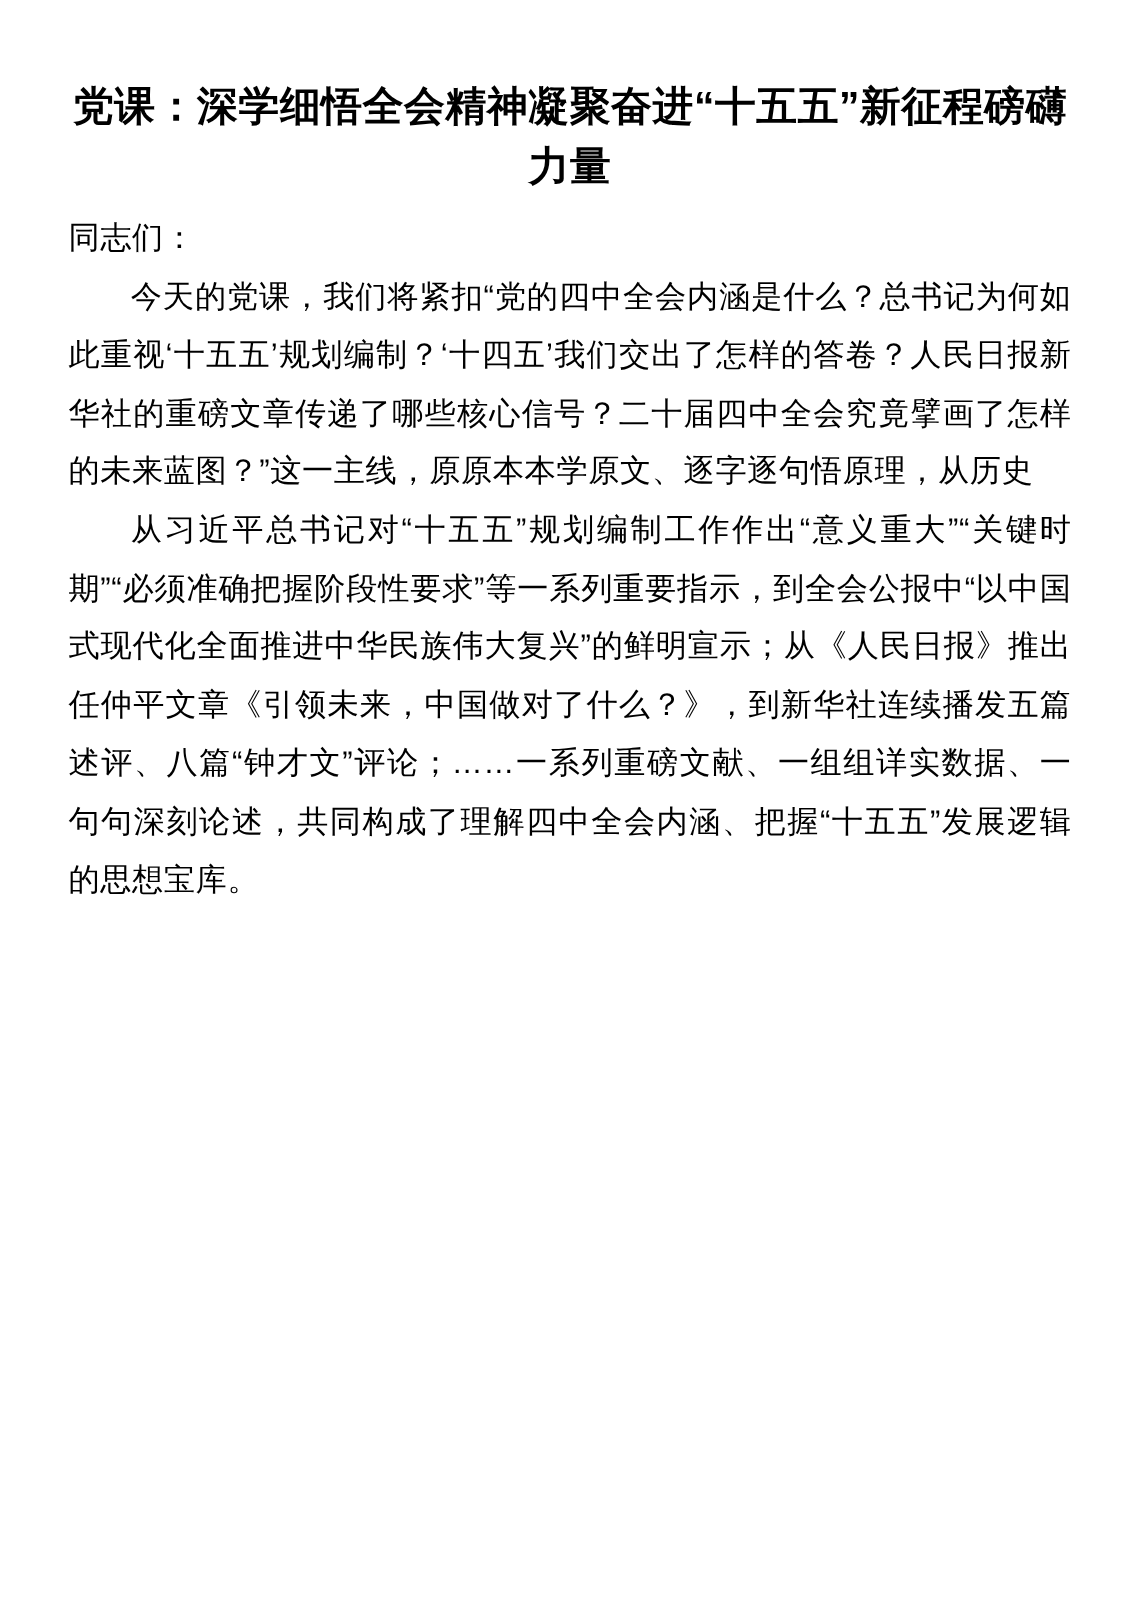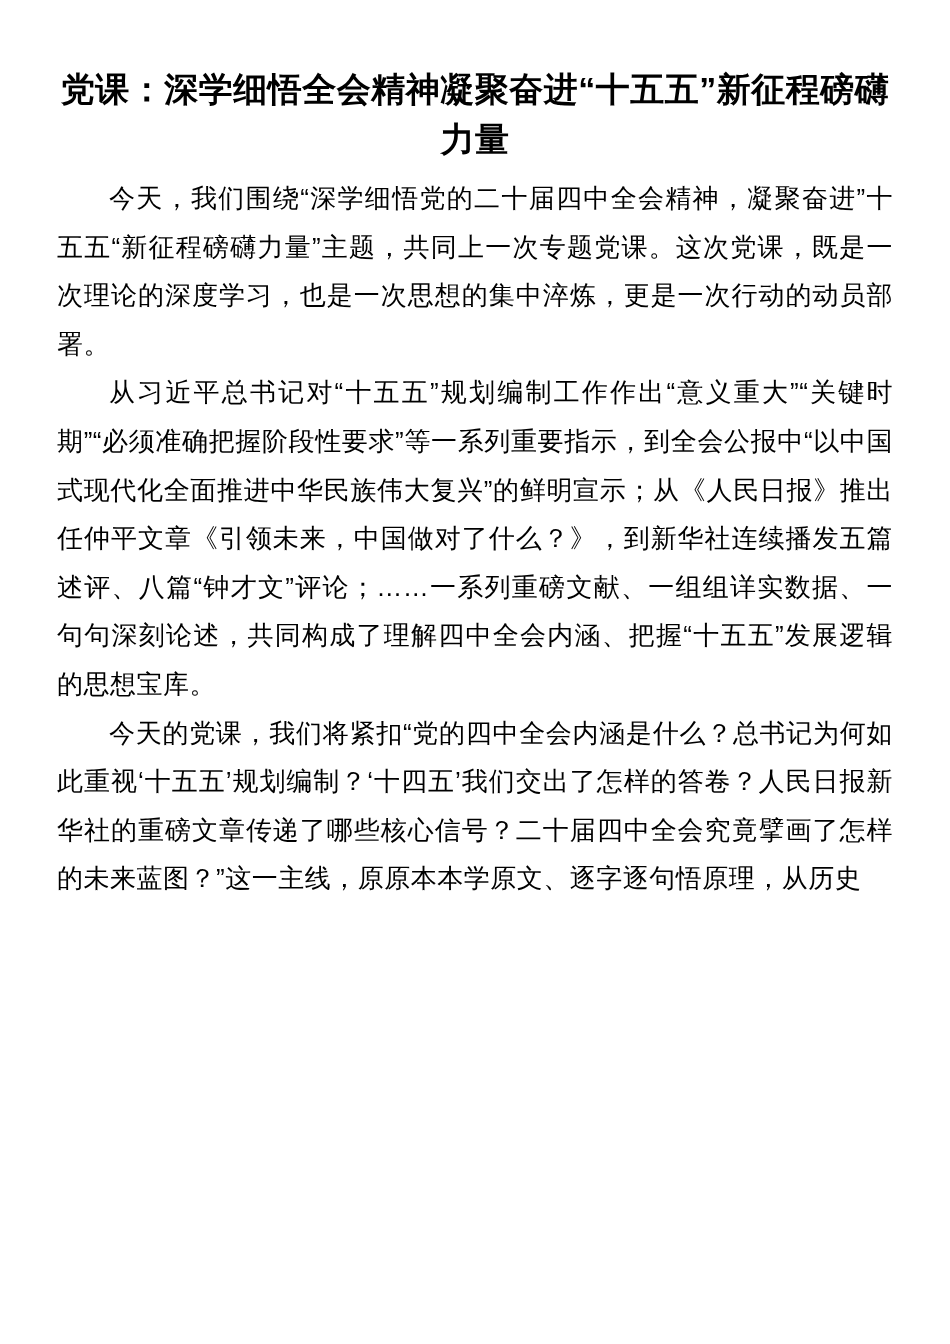--- a/index.html
+++ b/index.html
@@ -43,21 +43,21 @@
     text-indent: 2em;
   }
 </style>
 </head>
 <body>
 
 <div class="page">
   <h1 class="doc-title">党课：深学细悟全会精神凝聚奋进“十五五”新征程磅礴力量</h1>
 
   <div class="body-text">
-
-    <p class="para">今天，我们围绕“深学细悟党的二十届四中全会精神，凝聚奋进”十五五“新征程磅礴力量”主题，共同上一次专题党课。这次党课，既是一次理论的深度学习，也是一次思想的集中淬炼，更是一次行动的动员部署。</p>
+    <p class="salutation">同志们：</p>
 
 
-    <p class="para">从习近平总书记对“十五五”规划编制工作作出“意义重大”“关键时期”“必须准确把握阶段性要求”等一系列重要指示，到全会公报中“以中国式现代化全面推进中华民族伟大复兴”的鲜明宣示；从《人民日报》推出任仲平文章《引领未来，中国做对了什么？》，到新华社连续播发五篇述评、八篇“钟才文”评论；……一系列重磅文献、一组组详实数据、一句句深刻论述，共同构成了理解四中全会内涵、把握“十五五”发展逻辑的思想宝库。</p>
 
     <p class="para">今天的党课，我们将紧扣“党的四中全会内涵是什么？总书记为何如此重视‘十五五’规划编制？‘十四五’我们交出了怎样的答卷？人民日报新华社的重磅文章传递了哪些核心信号？二十届四中全会究竟擘画了怎样的未来蓝图？”这一主线，原原本本学原文、逐字逐句悟原理，从历史</p>
+
+    <p class="para">从习近平总书记对“十五五”规划编制工作作出“意义重大”“关键时期”“必须准确把握阶段性要求”等一系列重要指示，到全会公报中“以中国式现代化全面推进中华民族伟大复兴”的鲜明宣示；从《人民日报》推出任仲平文章《引领未来，中国做对了什么？》，到新华社连续播发五篇述评、八篇“钟才文”评论；……一系列重磅文献、一组组详实数据、一句句深刻论述，共同构成了理解四中全会内涵、把握“十五五”发展逻辑的思想宝库。</p>
   </div>
 </div>
 
 </body></html>

